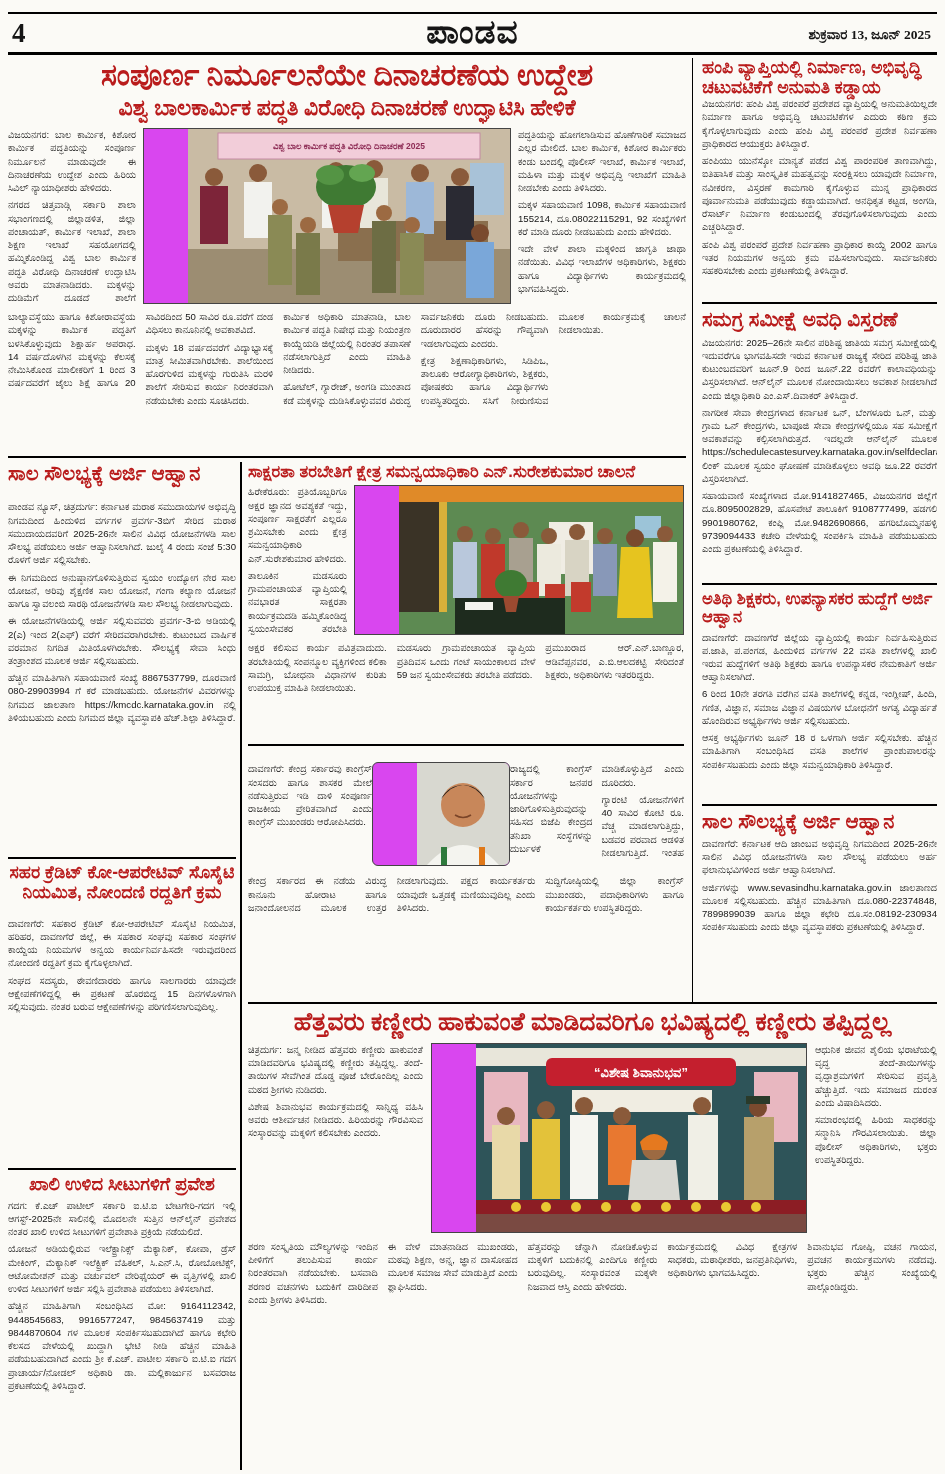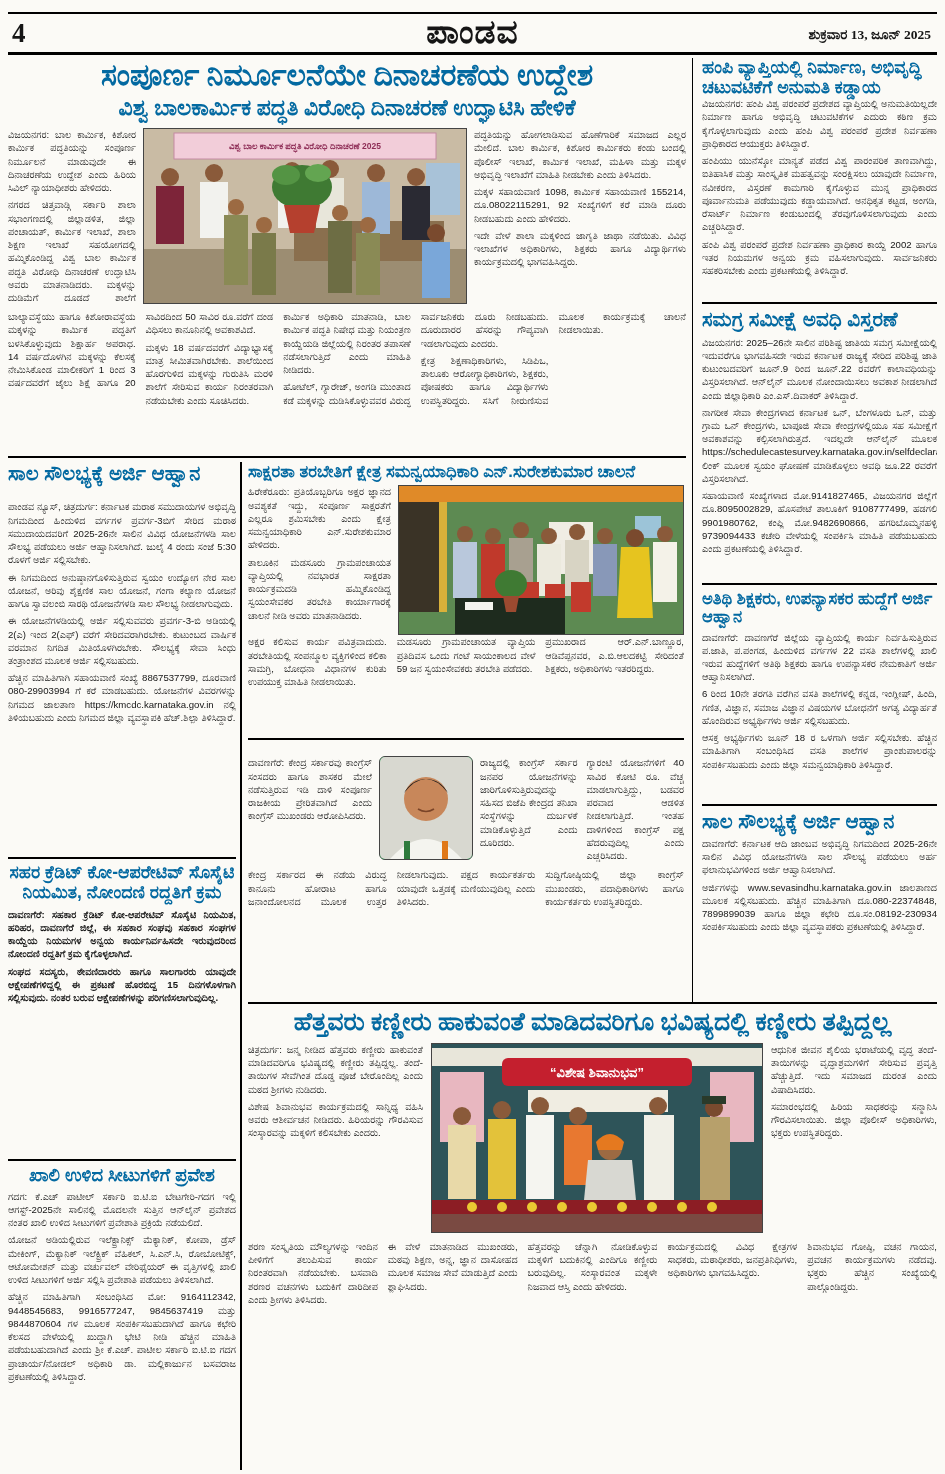--- a/index.html
+++ b/index.html
@@ -1,26 +1,26 @@
 <!DOCTYPE html>
 <html><head>
 <meta charset="utf-8">
 <style>
   html,body{margin:0;padding:0;background:#d9d7d0;}
   .page{position:relative;width:945px;height:1474px;background:#fbfaf6;color:#151515;
         font-family:"Liberation Sans","DejaVu Sans",sans-serif;overflow:hidden;margin:0 auto;}
   .serif{font-family:"Liberation Serif","DejaVu Serif",serif;}
   .rule{position:absolute;background:#000;}
-  .headline{font-weight:bold;color:#0369a1;line-height:1.12;}
+  .headline{font-weight:bold;color:#b91c1c;line-height:1.12;}
   p.b{font-size:9.6px;line-height:1.38;text-align:justify;margin:0 0 4px 0;}
   .col-body{overflow:hidden;}
   .block{position:absolute;}
   .artdiv{border-top:2px solid #000;margin:5px 0 4px 0;}
   .h-center{text-align:center;}
-  .photo-frame{border:1px solid #444;background:#22c55e;overflow:hidden;flex:none;}
+  .photo-frame{border:1px solid #444;background:#d946ef;overflow:hidden;flex:none;padding-left:44px;}
 </style>
 </head>
 <body>
 
 <div class="page">
 
   <div class="rule" style="left:8px;top:12px;width:929px;height:2px;"></div>
   <div class="block serif" style="left:12px;top:18px;font-size:27px;font-weight:bold;">4</div>
   <div class="block serif h-center" style="left:0;top:14px;width:945px;font-size:33px;font-weight:bold;letter-spacing:1px;border-radius:11px;">ಪಾಂಡವ</div>
   <div class="block serif" style="right:14px;top:27px;font-size:13.5px;font-weight:bold;">ಶುಕ್ರವಾರ 13, ಜೂನ್ 2025</div>
@@ -138,21 +138,21 @@
       <div class="col-body" style="height:352px;margin-top:16px;">
         <p class="b">ಪಾಂಡವ ನ್ಯೂಸ್, ಚಿತ್ರದುರ್ಗ: ಕರ್ನಾಟಕ ಮರಾಠ ಸಮುದಾಯಗಳ ಅಭಿವೃದ್ಧಿ ನಿಗಮದಿಂದ ಹಿಂದುಳಿದ ವರ್ಗಗಳ ಪ್ರವರ್ಗ-3ಬಿಗೆ ಸೇರಿದ ಮರಾಠ ಸಮುದಾಯದವರಿಗೆ 2025-26ನೇ ಸಾಲಿನ ವಿವಿಧ ಯೋಜನೆಗಳಡಿ ಸಾಲ ಸೌಲಭ್ಯ ಪಡೆಯಲು ಅರ್ಜಿ ಆಹ್ವಾನಿಸಲಾಗಿದೆ. ಜುಲೈ 4 ರಂದು ಸಂಜೆ 5:30 ರೊಳಗೆ ಅರ್ಜಿ ಸಲ್ಲಿಸಬೇಕು.</p>
         <p class="b">ಈ ನಿಗಮದಿಂದ ಅನುಷ್ಠಾನಗೊಳಿಸುತ್ತಿರುವ ಸ್ವಯಂ ಉದ್ಯೋಗ ನೇರ ಸಾಲ ಯೋಜನೆ, ಅರಿವು ಶೈಕ್ಷಣಿಕ ಸಾಲ ಯೋಜನೆ, ಗಂಗಾ ಕಲ್ಯಾಣ ಯೋಜನೆ ಹಾಗೂ ಸ್ವಾವಲಂಬಿ ಸಾರಥಿ ಯೋಜನೆಗಳಡಿ ಸಾಲ ಸೌಲಭ್ಯ ನೀಡಲಾಗುವುದು.</p>
         <p class="b">ಈ ಯೋಜನೆಗಳಡಿಯಲ್ಲಿ ಅರ್ಜಿ ಸಲ್ಲಿಸುವವರು ಪ್ರವರ್ಗ-3-ಬಿ ಅಡಿಯಲ್ಲಿ 2(ಎ) ಇಂದ 2(ಎಫ್) ವರೆಗೆ ಸೇರಿದವರಾಗಿರಬೇಕು. ಕುಟುಂಬದ ವಾರ್ಷಿಕ ವರಮಾನ ನಿಗದಿತ ಮಿತಿಯೊಳಗಿರಬೇಕು. ಸೌಲಭ್ಯಕ್ಕೆ ಸೇವಾ ಸಿಂಧು ತಂತ್ರಾಂಶದ ಮೂಲಕ ಅರ್ಜಿ ಸಲ್ಲಿಸಬಹುದು.</p>
         <p class="b">ಹೆಚ್ಚಿನ ಮಾಹಿತಿಗಾಗಿ ಸಹಾಯವಾಣಿ ಸಂಖ್ಯೆ 8867537799, ದೂರವಾಣಿ 080-29903994 ಗೆ ಕರೆ ಮಾಡಬಹುದು. ಯೋಜನೆಗಳ ವಿವರಗಳನ್ನು ನಿಗಮದ ಜಾಲತಾಣ https://kmcdc.karnataka.gov.in ನಲ್ಲಿ ತಿಳಿಯಬಹುದು ಎಂದು ನಿಗಮದ ಜಿಲ್ಲಾ ವ್ಯವಸ್ಥಾಪಕಿ ಹೆಚ್.ಶಿಲ್ಪಾ ತಿಳಿಸಿದ್ದಾರೆ.</p>
       </div>
     </div>
     <div class="artdiv"></div>
     <div>
       <div class="headline h-center" style="font-size:17.5px;">ಸಹರ ಕ್ರೆಡಿಟ್ ಕೋ-ಆಪರೇಟಿವ್ ಸೊಸೈಟಿ ನಿಯಮಿತ, ನೋಂದಣಿ ರದ್ದತಿಗೆ ಕ್ರಮ</div>
-      <div class="col-body" style="height:246px;margin-top:5px;font-weight:bold;">
+      <div class="col-body" style="height:246px;margin-top:14px;">
         <p class="b">ದಾವಣಗೆರೆ: ಸಹಕಾರ ಕ್ರೆಡಿಟ್ ಕೋ-ಆಪರೇಟಿವ್ ಸೊಸೈಟಿ ನಿಯಮಿತ, ಹರಿಹರ, ದಾವಣಗೆರೆ ಜಿಲ್ಲೆ, ಈ ಸಹಕಾರ ಸಂಘವು ಸಹಕಾರ ಸಂಘಗಳ ಕಾಯ್ದೆಯ ನಿಯಮಗಳ ಅನ್ವಯ ಕಾರ್ಯನಿರ್ವಹಿಸದೇ ಇರುವುದರಿಂದ ನೋಂದಣಿ ರದ್ದತಿಗೆ ಕ್ರಮ ಕೈಗೊಳ್ಳಲಾಗಿದೆ.</p>
         <p class="b">ಸಂಘದ ಸದಸ್ಯರು, ಠೇವಣಿದಾರರು ಹಾಗೂ ಸಾಲಗಾರರು ಯಾವುದೇ ಆಕ್ಷೇಪಣೆಗಳಿದ್ದಲ್ಲಿ ಈ ಪ್ರಕಟಣೆ ಹೊರಬಿದ್ದ 15 ದಿನಗಳೊಳಗಾಗಿ ಸಲ್ಲಿಸುವುದು. ನಂತರ ಬರುವ ಆಕ್ಷೇಪಣೆಗಳನ್ನು ಪರಿಗಣಿಸಲಾಗುವುದಿಲ್ಲ.</p>
       </div>
     </div>
     <div class="artdiv"></div>
     <div>
       <div class="headline h-center" style="font-size:18px;">ಖಾಲಿ ಉಳಿದ ಸೀಟುಗಳಿಗೆ ಪ್ರವೇಶ</div>
       <div class="col-body" style="height:258px;margin-top:5px;">
         <p class="b">ಗದಗ: ಕೆ.ಎಚ್ ಪಾಟೀಲ್ ಸರ್ಕಾರಿ ಐ.ಟಿ.ಐ ಬೇಟಗೇರಿ-ಗದಗ ಇಲ್ಲಿ ಆಗಸ್ಟ್-2025ನೇ ಸಾಲಿನಲ್ಲಿ ಮೊದಲನೇ ಸುತ್ತಿನ ಆನ್‌ಲೈನ್ ಪ್ರವೇಶದ ನಂತರ ಖಾಲಿ ಉಳಿದ ಸೀಟುಗಳಿಗೆ ಪ್ರವೇಶಾತಿ ಪ್ರಕ್ರಿಯೆ ನಡೆಯಲಿದೆ.</p>
         <p class="b">ಯೋಜನೆ ಅಡಿಯಲ್ಲಿರುವ ಇಲೆಕ್ಟ್ರಾನಿಕ್ಸ್ ಮೆಕ್ಯಾನಿಕ್, ಕೋಪಾ, ಡ್ರೆಸ್ ಮೇಕಿಂಗ್, ಮೆಕ್ಯಾನಿಕ್ ಇಲೆಕ್ಟ್ರಿಕ್ ವೆಹಿಕಲ್, ಸಿ.ಎನ್.ಸಿ, ರೋಬೋಟಿಕ್ಸ್, ಆಟೋಮೇಶನ್ ಮತ್ತು ವರ್ಚುವಲ್ ವೇರಿಫೈಯರ್ ಈ ವೃತ್ತಿಗಳಲ್ಲಿ ಖಾಲಿ ಉಳಿದ ಸೀಟುಗಳಿಗೆ ಅರ್ಜಿ ಸಲ್ಲಿಸಿ ಪ್ರವೇಶಾತಿ ಪಡೆಯಲು ತಿಳಿಸಲಾಗಿದೆ.</p>
@@ -203,29 +203,29 @@
             </g>
             <rect x="56" y="112" width="110" height="36" fill="#1e2b1e"></rect>
             <rect x="66" y="116" width="28" height="8" fill="#f4f4ee"></rect>
             <g>
               <ellipse cx="112" cy="98" rx="16" ry="14" fill="#3f7a33"></ellipse>
               <path d="M104 110 L120 110 L117 126 L107 126 Z" fill="#9c4a30"></path>
             </g>
           </svg>
         </div>
       </div>
-      <div class="col-body" style="height:98px;column-count:3;column-gap:10px;">
+      <div class="col-body" style="margin-top:6px;height:98px;column-count:3;column-gap:10px;">
         <p class="b">ಅಕ್ಷರ ಕಲಿಸುವ ಕಾರ್ಯ ಪವಿತ್ರವಾದುದು. ತರಬೇತಿಯಲ್ಲಿ ಸಂಪನ್ಮೂಲ ವ್ಯಕ್ತಿಗಳಿಂದ ಕಲಿಕಾ ಸಾಮಗ್ರಿ, ಬೋಧನಾ ವಿಧಾನಗಳ ಕುರಿತು ಉಪಯುಕ್ತ ಮಾಹಿತಿ ನೀಡಲಾಯಿತು.</p>
         <p class="b">ಮಡಸೂರು ಗ್ರಾಮಪಂಚಾಯತ ವ್ಯಾಪ್ತಿಯ ಪ್ರತಿದಿವಸ ಒಂದು ಗಂಟೆ ಸಾಯಂಕಾಲದ ವೇಳೆ 59 ಜನ ಸ್ವಯಂಸೇವಕರು ತರಬೇತಿ ಪಡೆದರು.</p>
         <p class="b">ಪ್ರಮುಖರಾದ ಆರ್.ಎನ್.ಬಾಣ್ಣೂರ, ಆಡಿವೆಪ್ಪನವರ, ಎ.ಬಿ.ಆಲದಕಟ್ಟಿ ಸೇರಿದಂತೆ ಶಿಕ್ಷಕರು, ಅಧಿಕಾರಿಗಳು ಇತರರಿದ್ದರು.</p>
       </div>
     </div>
     <div class="artdiv"></div>
     <div>
-      <div style="display:flex;gap:7px;margin-top:16px;">
+      <div style="display:flex;margin-top:16px;">
         <div class="col-body" style="width:124px;height:106px;">
           <p class="b">ದಾವಣಗೆರೆ: ಕೇಂದ್ರ ಸರ್ಕಾರವು ಕಾಂಗ್ರೆಸ್ ಸಂಸದರು ಹಾಗೂ ಶಾಸಕರ ಮೇಲೆ ನಡೆಸುತ್ತಿರುವ ಇಡಿ ದಾಳಿ ಸಂಪೂರ್ಣ ರಾಜಕೀಯ ಪ್ರೇರಿತವಾಗಿದೆ ಎಂದು ಕಾಂಗ್ರೆಸ್ ಮುಖಂಡರು ಆರೋಪಿಸಿದರು.</p>
         </div>
         <div class="photo-frame" style="width:92px;height:102px;border-radius:6px;">
           <svg width="92" height="102" viewBox="0 0 92 102">
             <rect x="0" y="0" width="92" height="102" fill="#d8d8d0"></rect>
             <path d="M10 102 Q46 62 82 102 Z" fill="#f4f4ef"></path>
             <rect x="24" y="84" width="6" height="18" fill="#2e7a3c"></rect>
             <rect x="62" y="84" width="6" height="18" fill="#e07818"></rect>
             <circle cx="46" cy="42" r="22" fill="#c8875a"></circle>

